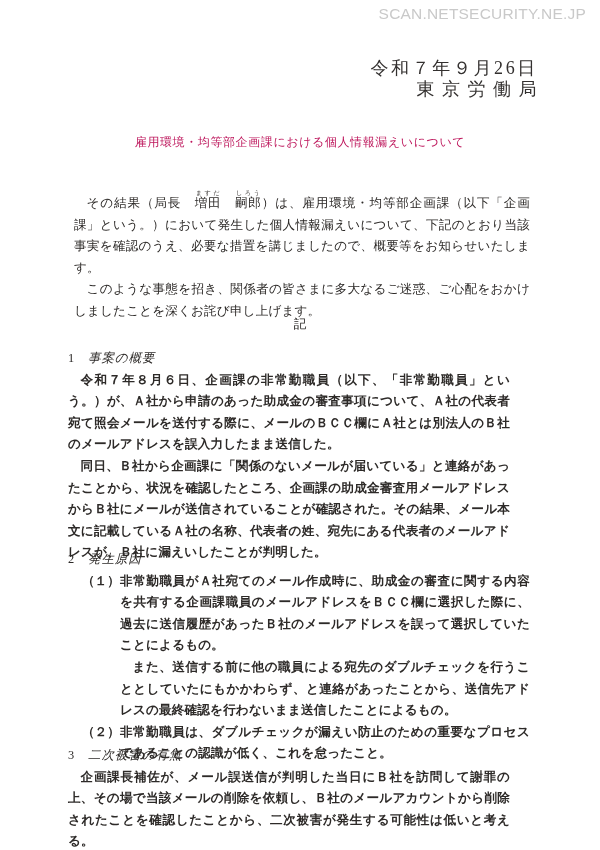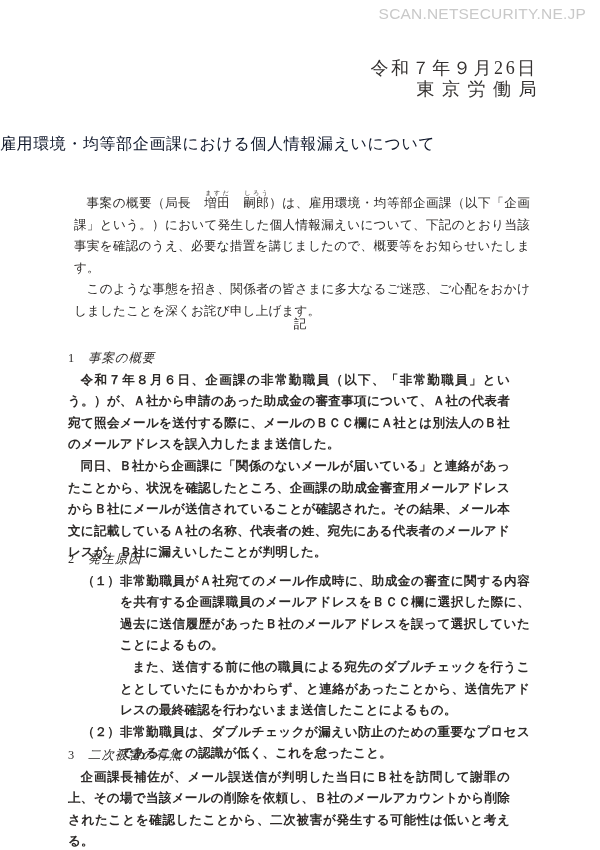--- a/index.html
+++ b/index.html
@@ -58,23 +58,24 @@
     padding-left: 2px;
     margin-left: 44px;
   }
 
   
   .doc-title {
     position: absolute;
     top: 134px;
     left: 0;
     width: 600px;
-    font-size: 16px;
+    text-align: center;
+    font-size: 12px;
     letter-spacing: 0.6px;
-    color: #0f172a;
+    color: #be185d;
     white-space: nowrap;
   }
 
   
   .body-area {
     position: absolute;
     top: 190px;
     left: 74px;
     width: 456px;
     font-size: 12.6px;
@@ -191,21 +192,21 @@
   <div class="watermark">SCAN.NETSECURITY.NE.JP</div>
 
   <div class="doc-header">
     <div class="date-line">令和７年９月26日</div>
     <div class="issuer-line">東京労働局</div>
   </div>
 
   <div class="doc-title">雇用環境・均等部企画課における個人情報漏えいについて</div>
 
   <div class="body-area">
-    <p class="para indent"><span>事案の概要（局長　</span><ruby><span>増田</span><rt>ますだ</rt></ruby><span>　</span><ruby><span>嗣郎</span><rt>しろう</rt></ruby><span>）は、雇用環境・均等部企画課（以下「企画課」という。）において発生した個人情報漏えいについて、下記のとおり当該事実を確認のうえ、必要な措置を講じましたので、概要等をお知らせいたします。</span></p>
+    <p class="para indent"><span>その結果（局長　</span><ruby><span>増田</span><rt>ますだ</rt></ruby><span>　</span><ruby><span>嗣郎</span><rt>しろう</rt></ruby><span>）は、雇用環境・均等部企画課（以下「企画課」という。）において発生した個人情報漏えいについて、下記のとおり当該事実を確認のうえ、必要な措置を講じましたので、概要等をお知らせいたします。</span></p>
     <p class="para indent">このような事態を招き、関係者の皆さまに多大なるご迷惑、ご心配をおかけしましたことを深くお詫び申し上げます。</p>
   </div>
 
   <div class="ki-marker">記</div>
 
   <div class="section" id="section-1">
     <div class="section-heading">
       <span class="section-num">1</span>
       <span class="section-title">事案の概要</span>
     </div>

